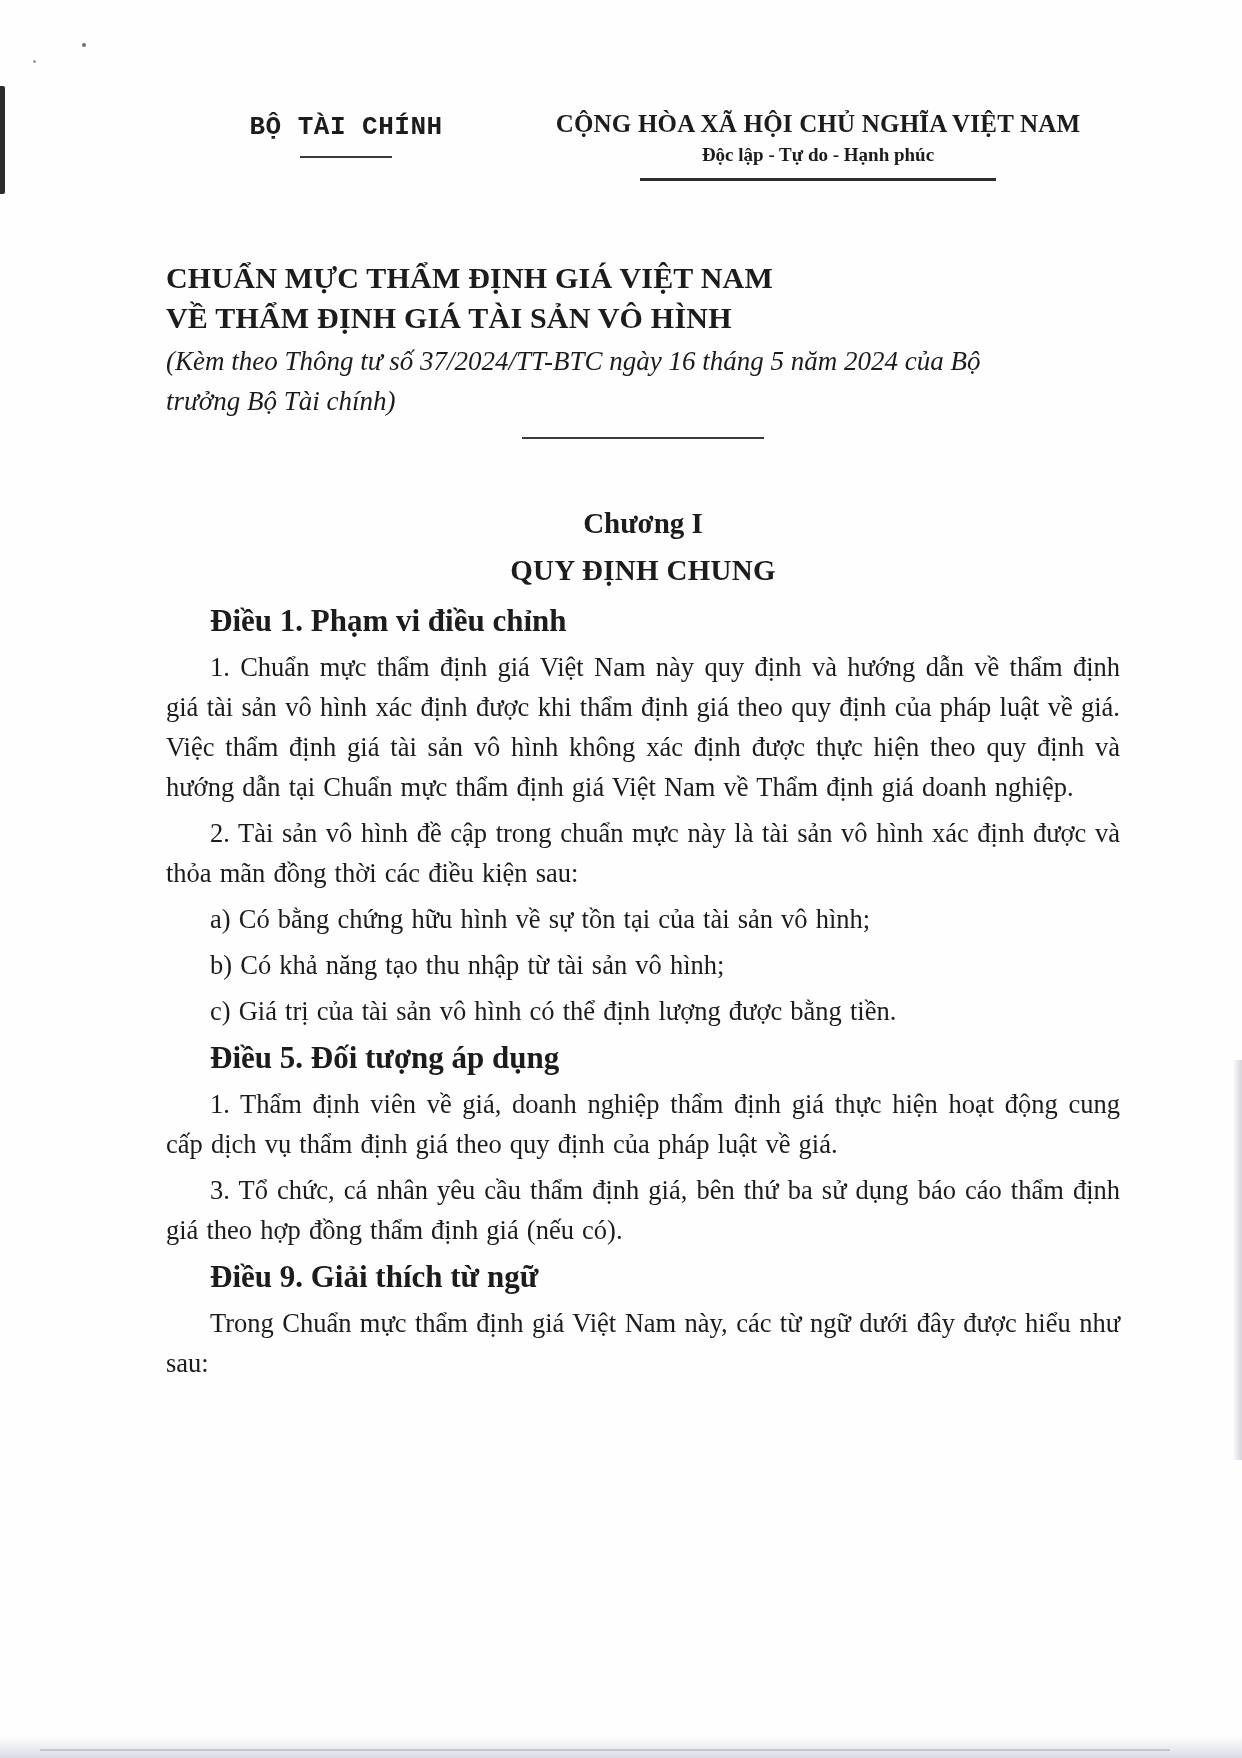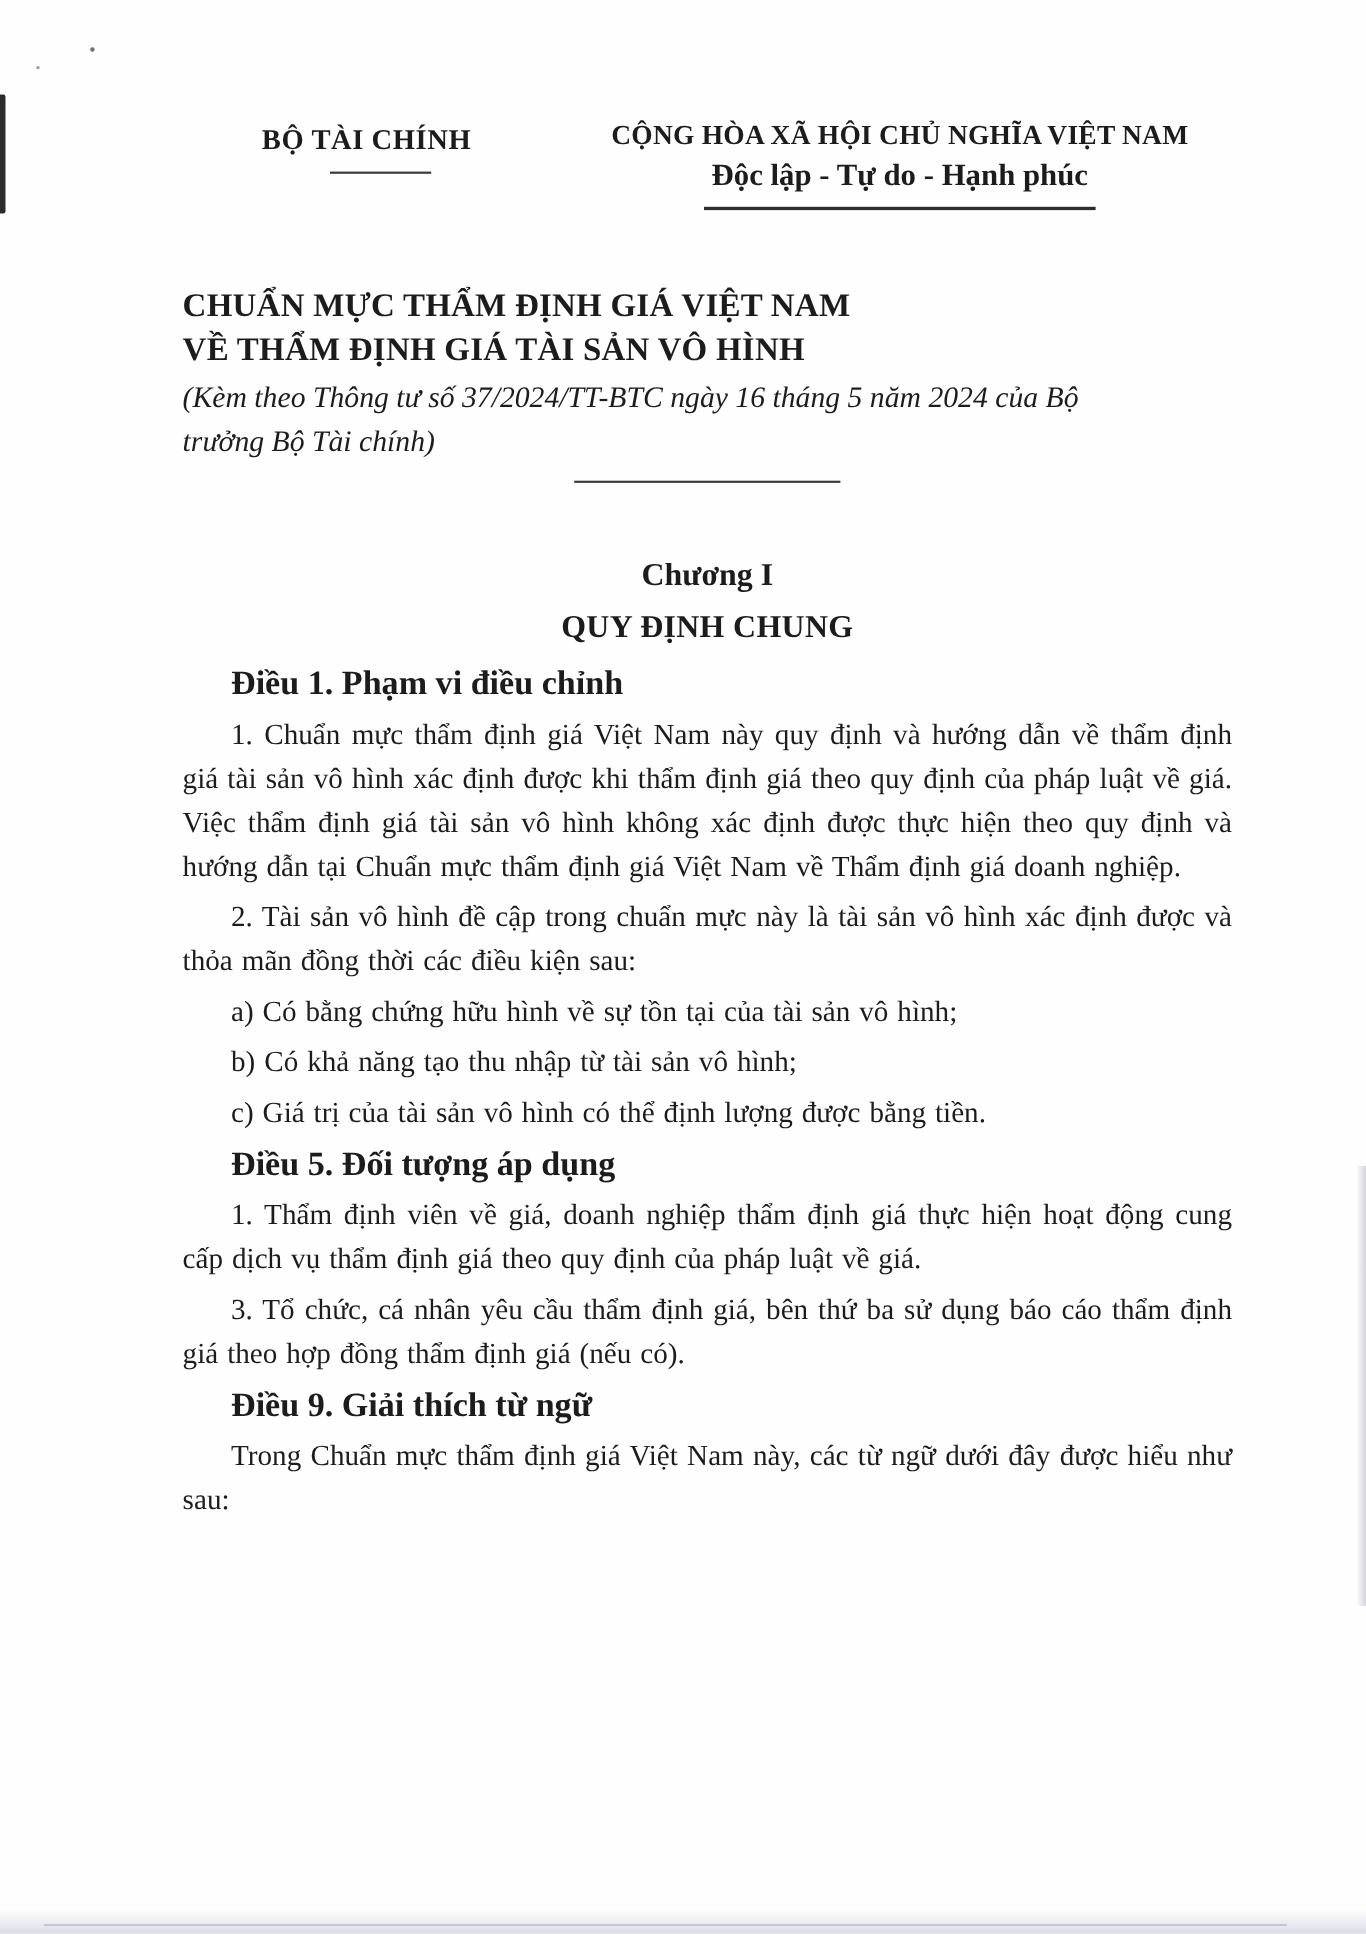--- a/index.html
+++ b/index.html
@@ -17,20 +17,22 @@
     color: #1c1c1c;
     font-family: "Liberation Serif", "DejaVu Serif", serif;
   }
 
   
   .header-left {
     position: absolute;
     top: 112px;
     left: 238px;
     width: 216px;
+    text-align: center;
+    font-family: Liberation Mono, monospace;
   }
   .org-name {
     font-size: 26px;
     font-weight: bold;
     letter-spacing: 0.5px;
     white-space: nowrap;
   }
   .org-underline {
     width: 92px;
     border-top: 2px solid #3a3a3a;
@@ -43,21 +45,21 @@
     width: 564px;
     text-align: center;
   }
   .motto-line1 {
     font-size: 25px;
     font-weight: bold;
     white-space: nowrap;
     letter-spacing: 0.2px;
   }
   .motto-line2 {
-    font-size: 28px;
+    font-size: 19px;
     font-weight: bold;
     margin-top: 6px;
     white-space: nowrap;
   }
   .motto-underline {
     width: 356px;
     border-top: 3px solid #2e2e2e;
     margin: 12px auto 0;
   }
 

